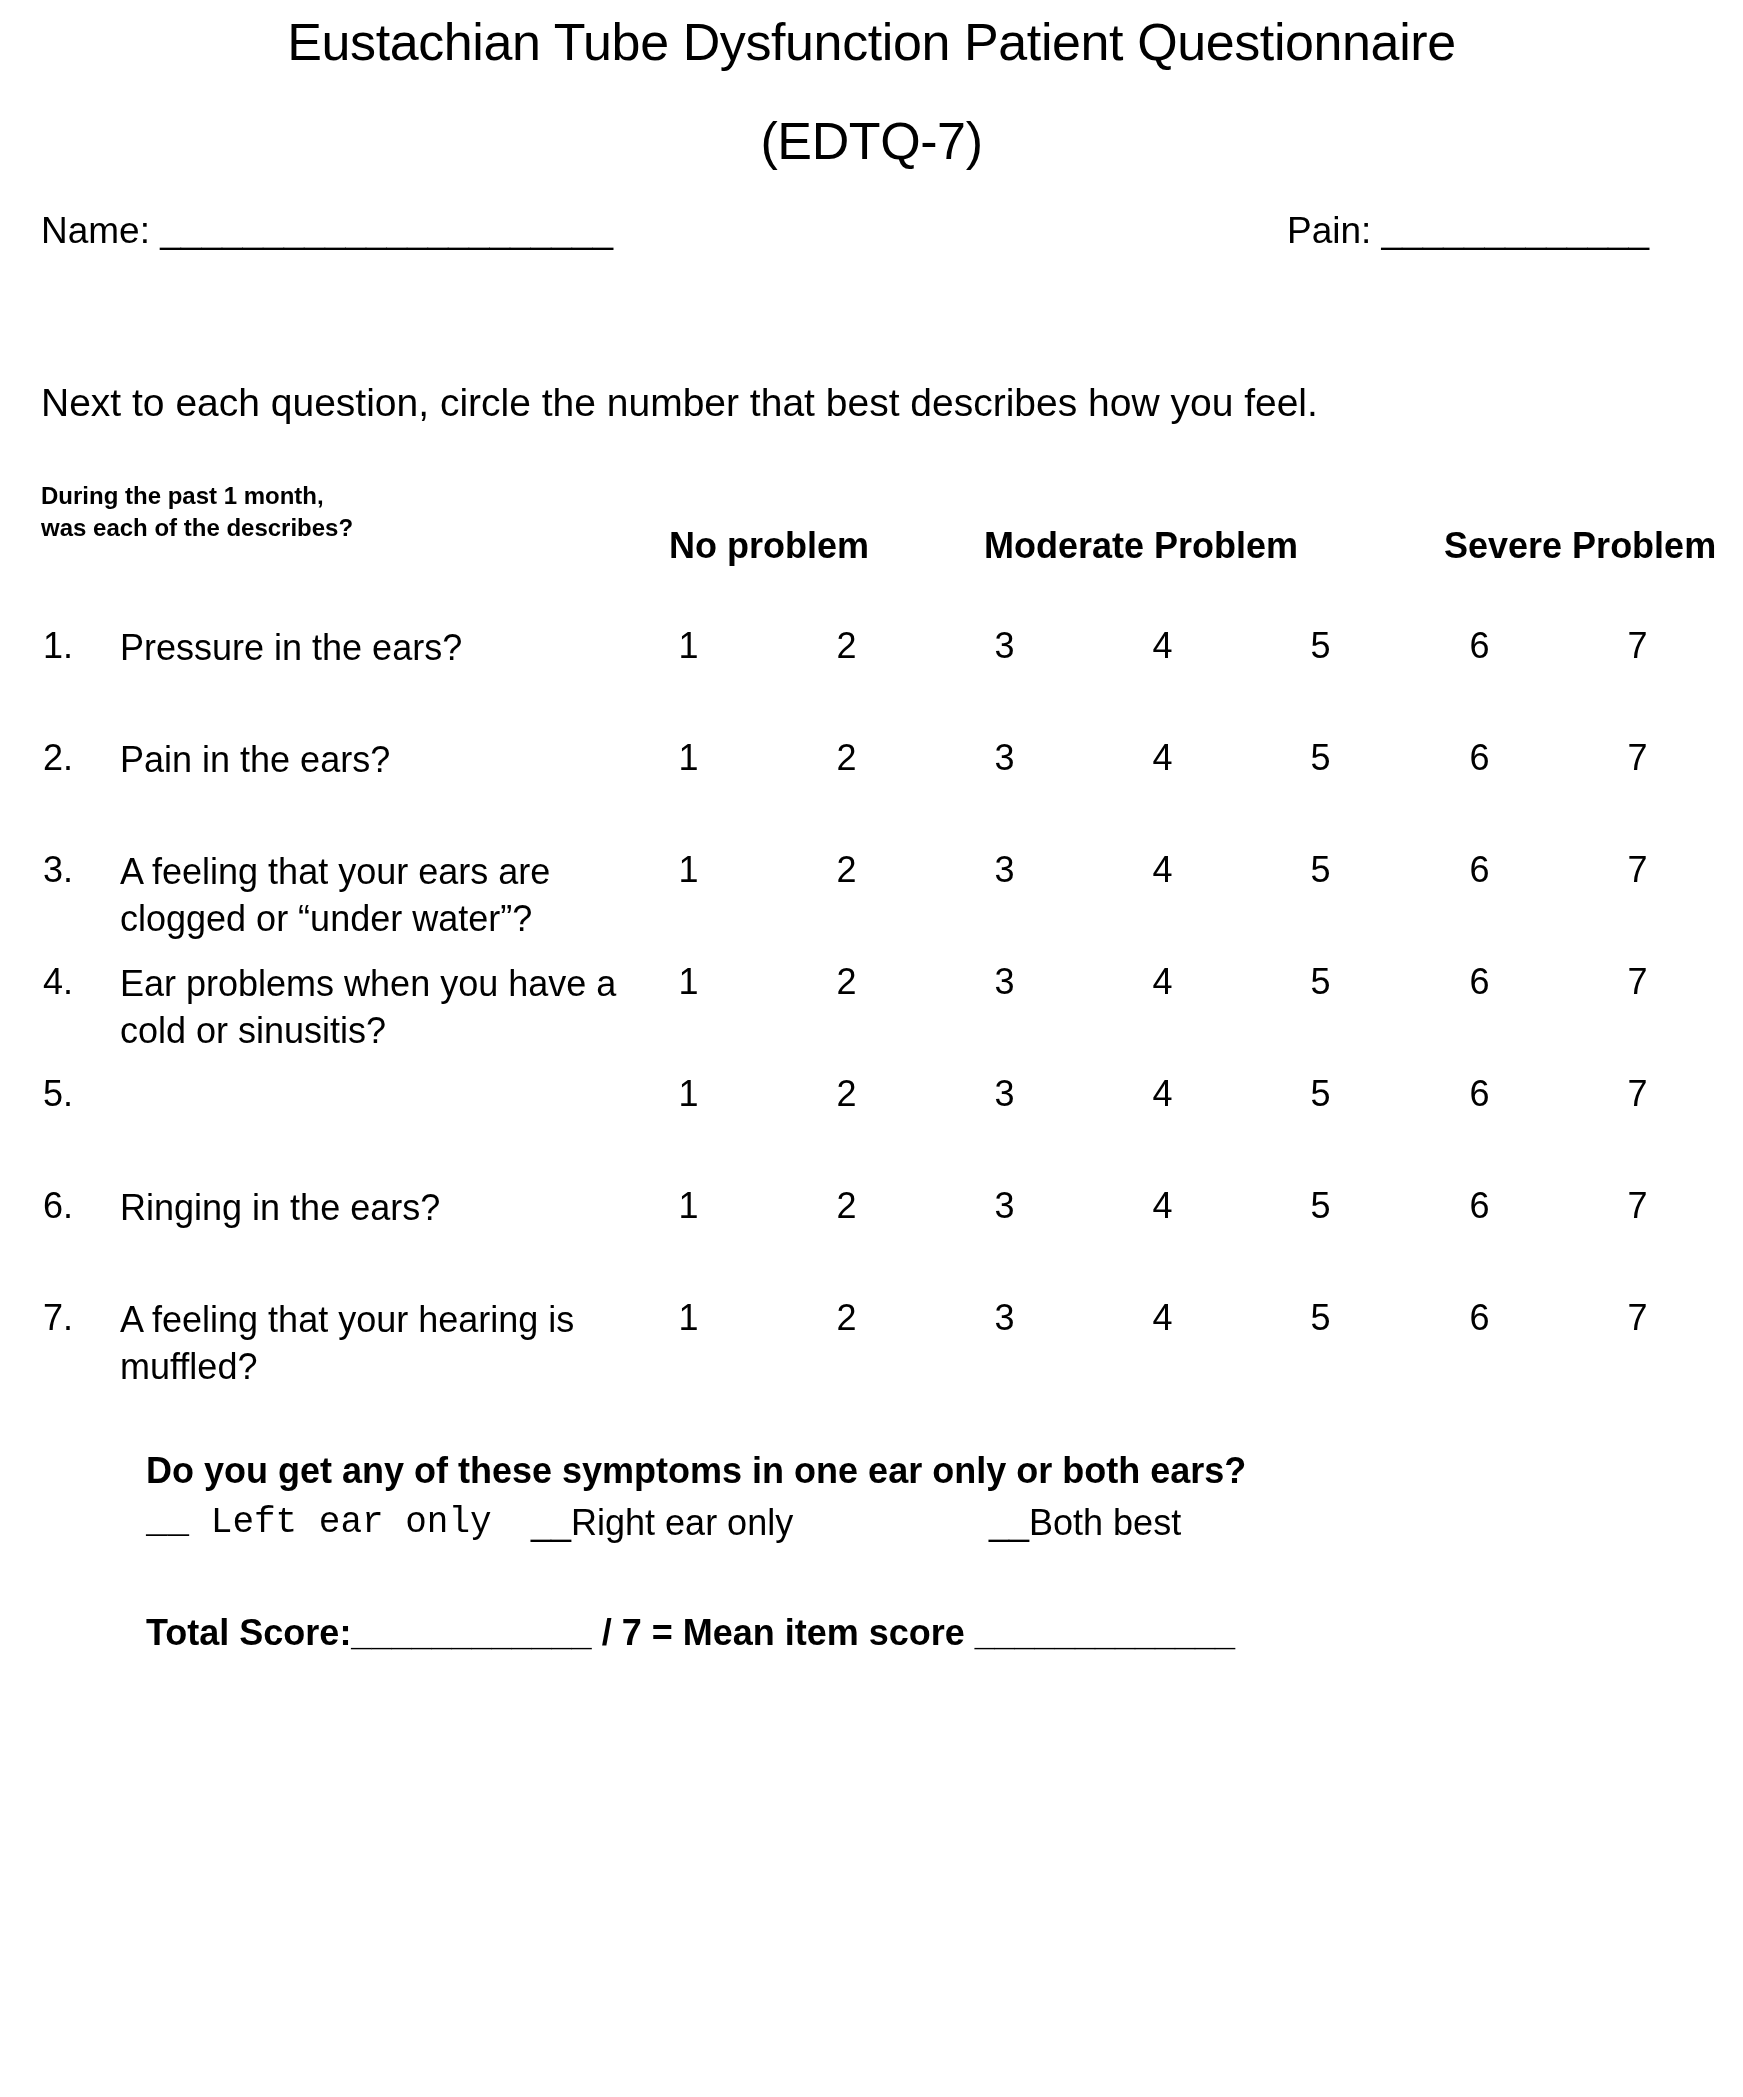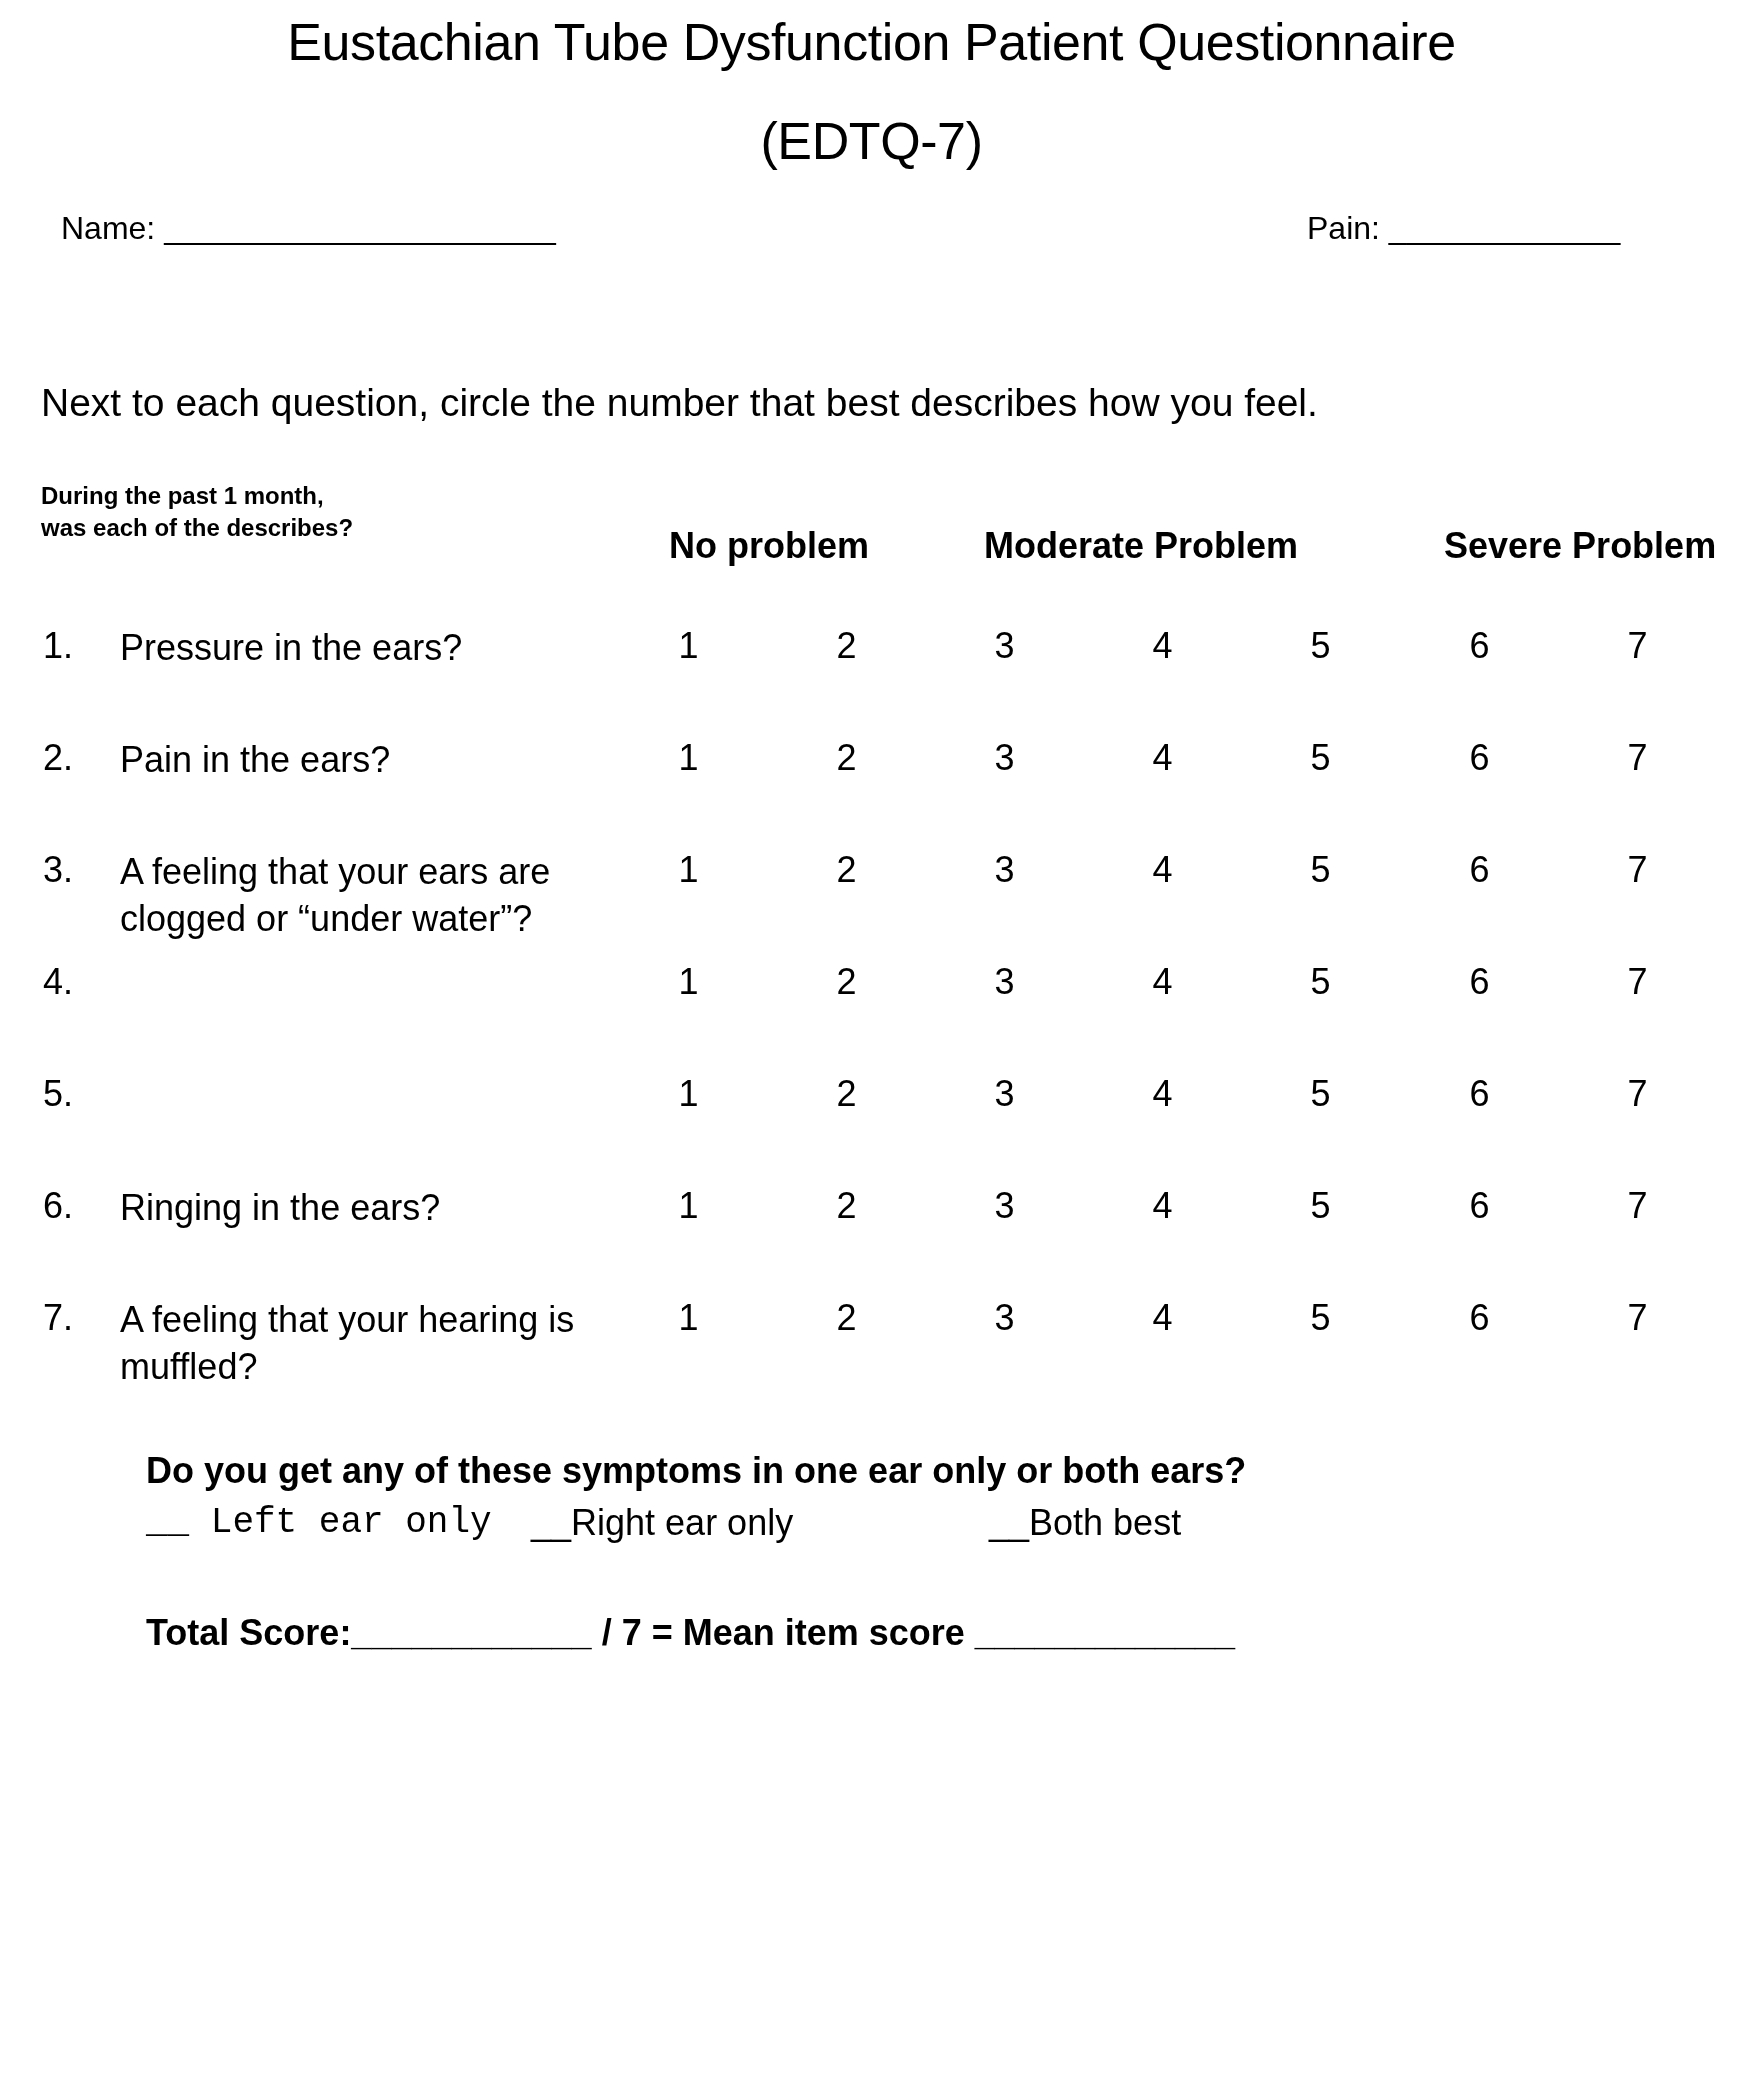--- a/index.html
+++ b/index.html
@@ -33,23 +33,22 @@
     line-height: 1.25;
     margin-top: 34px;
     letter-spacing: -0.4px;
   }
 
   
   .id-row {
     position: relative;
     margin-top: 36px;
     height: 67px;
-    font-size: 32px;
-    font-weight: 400;
-    margin-left: 20px;
+    font-size: 37px;
+    font-weight: 400;
   }
   .id-name {
     position: absolute;
     left: 41px;
     top: 0;
     white-space: pre;
   }
   .id-date {
     position: absolute;
     left: 1287px;
@@ -230,20 +229,21 @@
           <div class="q-opt" style="left: 827px;">2</div>
           <div class="q-opt" style="left: 985px;">3</div>
           <div class="q-opt" style="left: 1143px;">4</div>
           <div class="q-opt" style="left: 1301px;">5</div>
           <div class="q-opt" style="left: 1460px;">6</div>
           <div class="q-opt" style="left: 1618px;">7</div>
         </div>
       </div>
       <div class="q-row">
         <div class="q-num">4.</div>
+        <div class="q-text">Ear problems when you have a cold or sinusitis?</div>
         <div class="q-scale">
           <div class="q-opt" style="left: 669px;">1</div>
           <div class="q-opt" style="left: 827px;">2</div>
           <div class="q-opt" style="left: 985px;">3</div>
           <div class="q-opt" style="left: 1143px;">4</div>
           <div class="q-opt" style="left: 1301px;">5</div>
           <div class="q-opt" style="left: 1460px;">6</div>
           <div class="q-opt" style="left: 1618px;">7</div>
         </div>
       </div>

